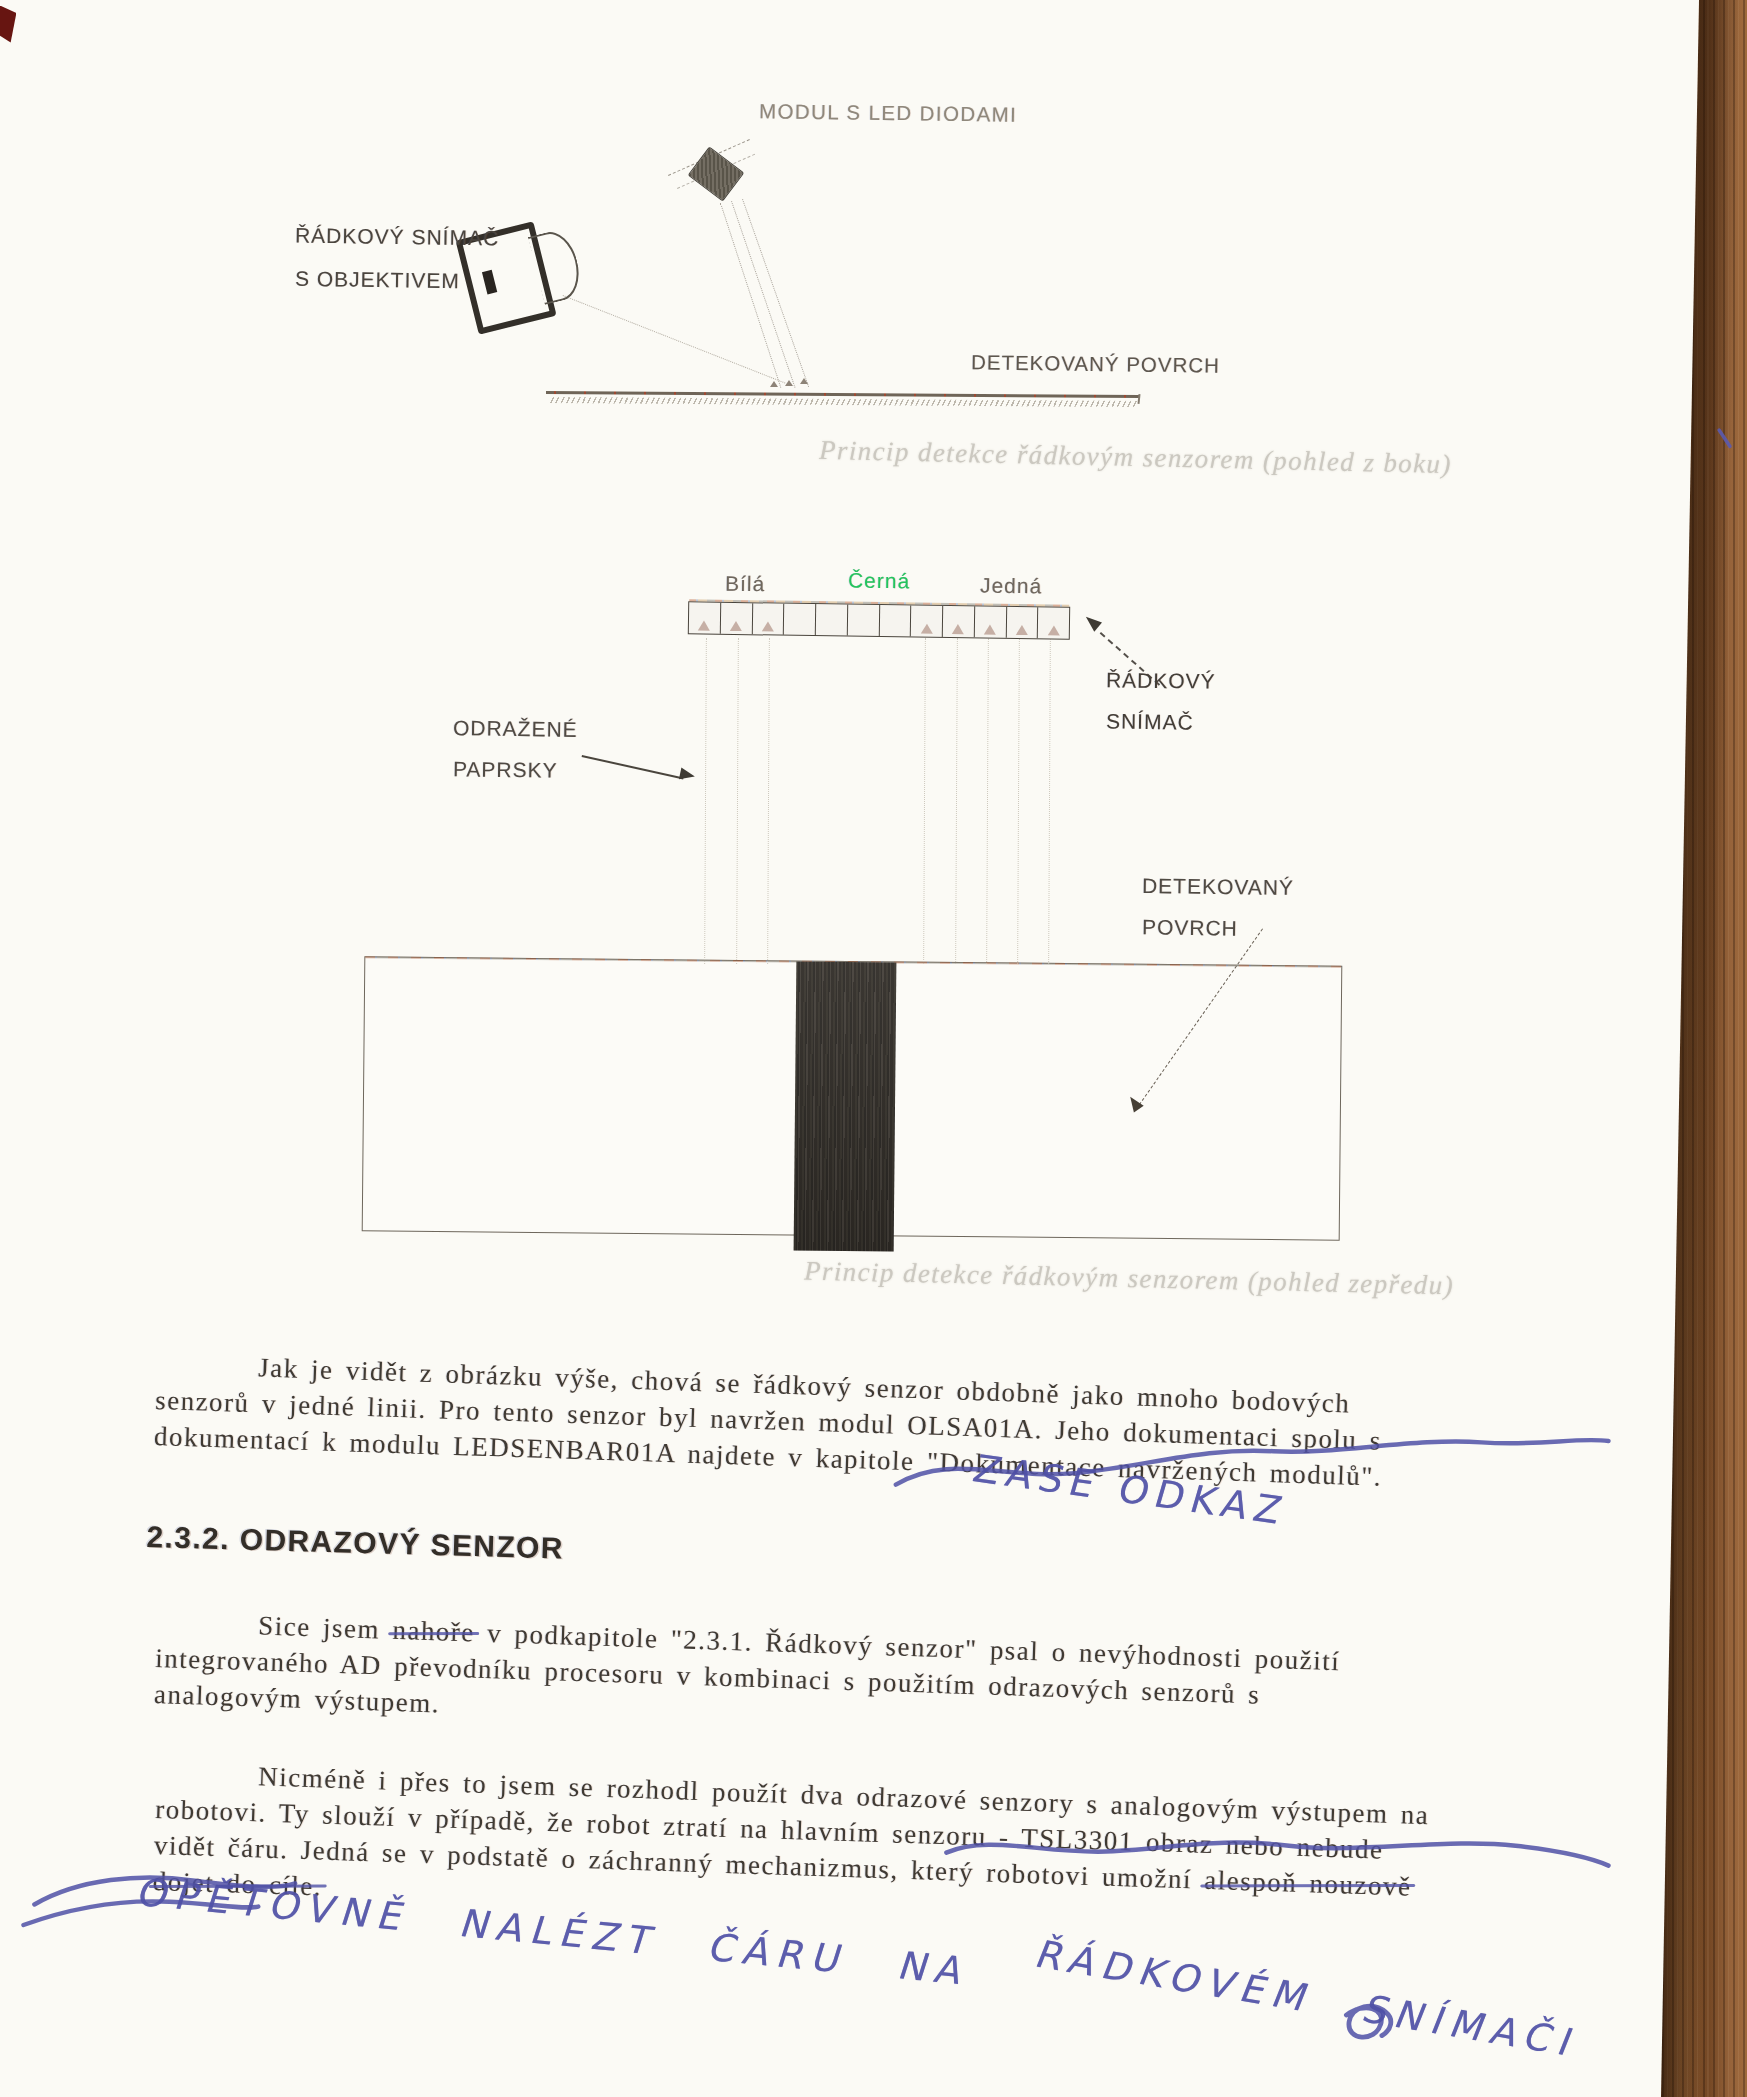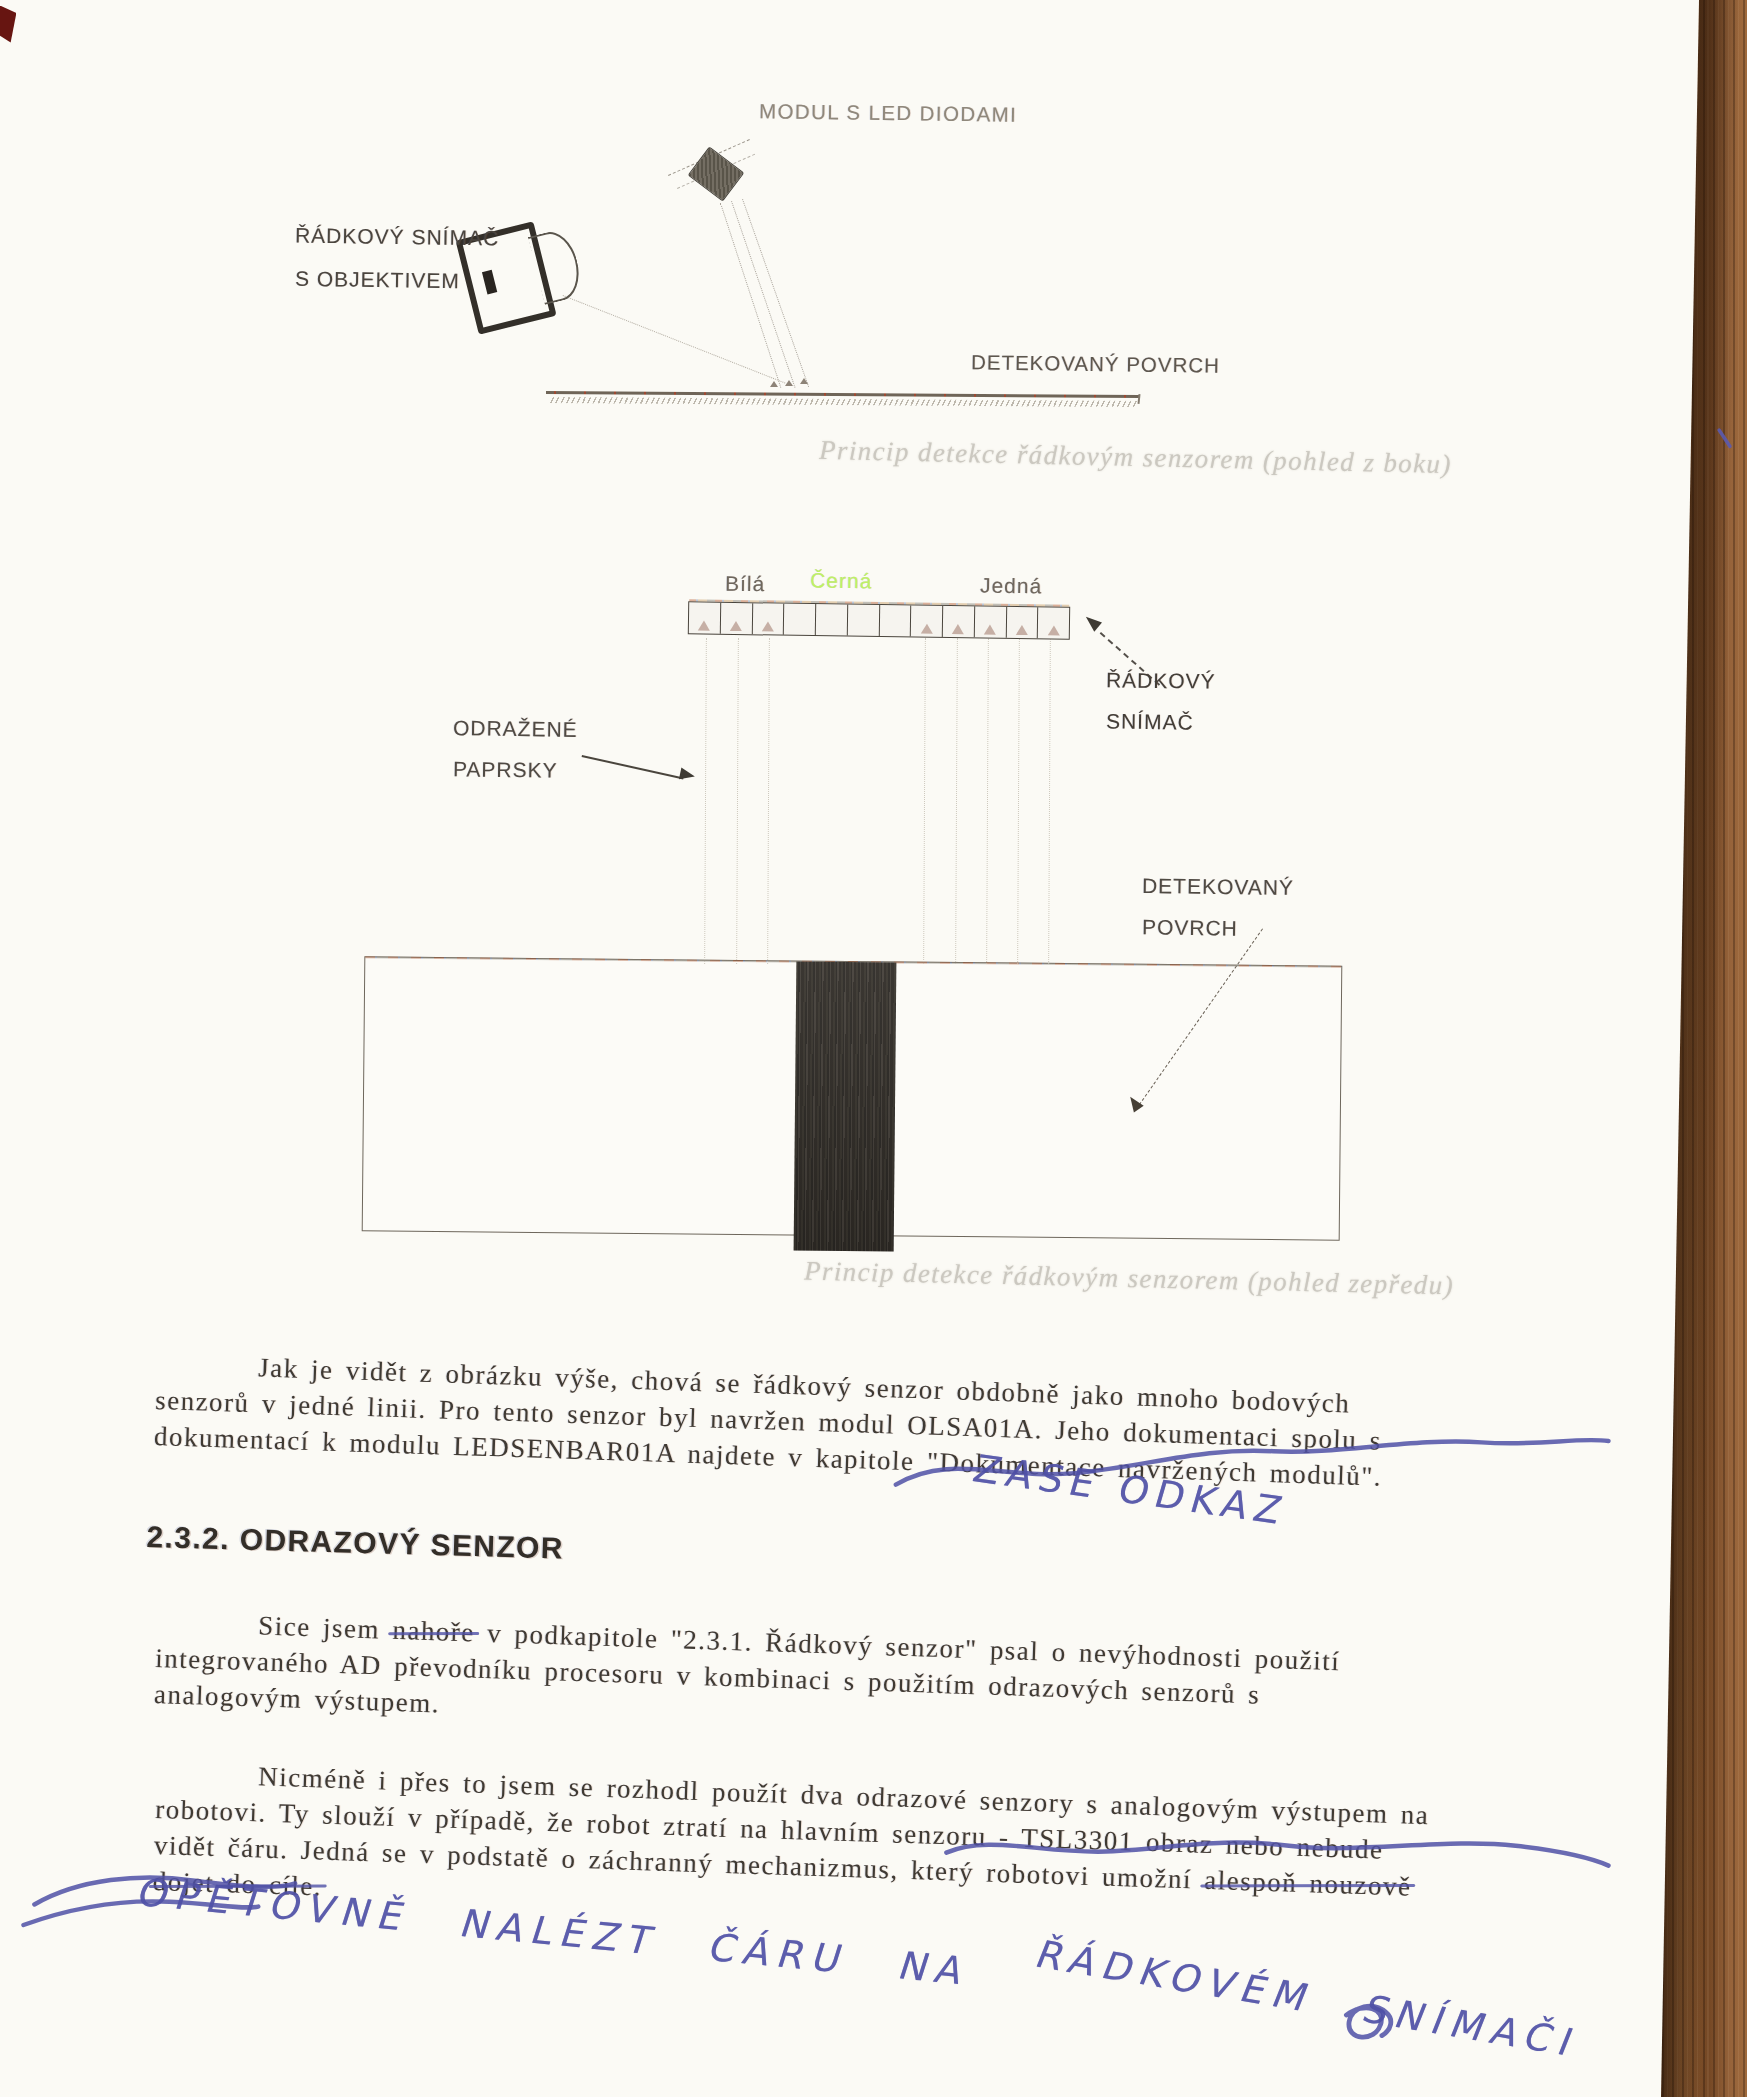--- a/index.html
+++ b/index.html
@@ -163,21 +163,21 @@
 
 <div class="lbl" style="left:971px;top:352px;font-size:20.5px;transform:rotate(.8deg);">DETEKOVANÝ POVRCH</div>
 
 <div class="surface-side"></div>
 <div class="surface-side-hatch"></div>
 <div class="abs" style="left:1138px;top:394px;width:2px;height:10.2px;background:#837a6d;transform:rotate(6deg);z-index:6;"></div>
 
 <div class="caption" style="left:819px;top:442px;transform:rotate(1.3deg);">Princip detekce řádkovým senzorem (pohled z boku)</div>
 
 <div class="lbl" style="left:725px;top:572px;font-size:21px;color:#6e675d;transform:rotate(.8deg);">Bílá</div>
-<div class="lbl" style="left:810px;top:569px;font-size:21px;color:#bef264;transform:rotate(.8deg);">Černá</div>
+<div class="lbl" style="left:848px;top:569px;font-size:21px;color:#22c55e;transform:rotate(.8deg);">Černá</div>
 <div class="lbl" style="left:980px;top:574px;font-size:21px;color:#6e675d;transform:rotate(.8deg);">Jedná</div>
 
 <div class="strip">
     <div class="cell">
       <span class="cellmark"></span>
     </div>
     <div class="cell">
       <span class="cellmark"></span>
     </div>
     <div class="cell">

